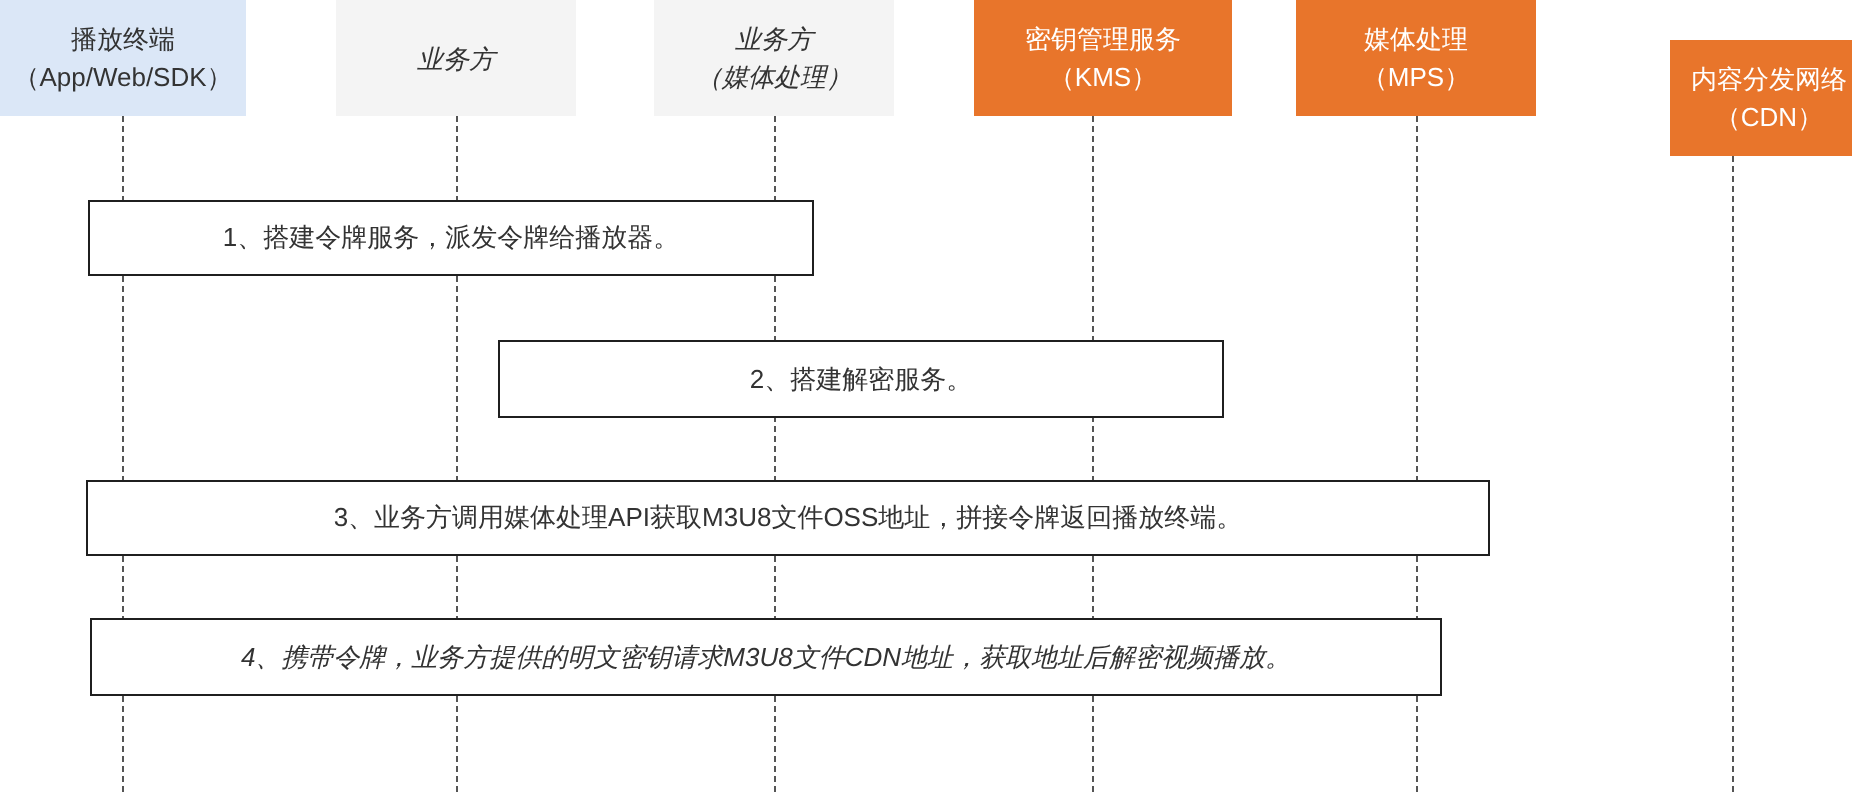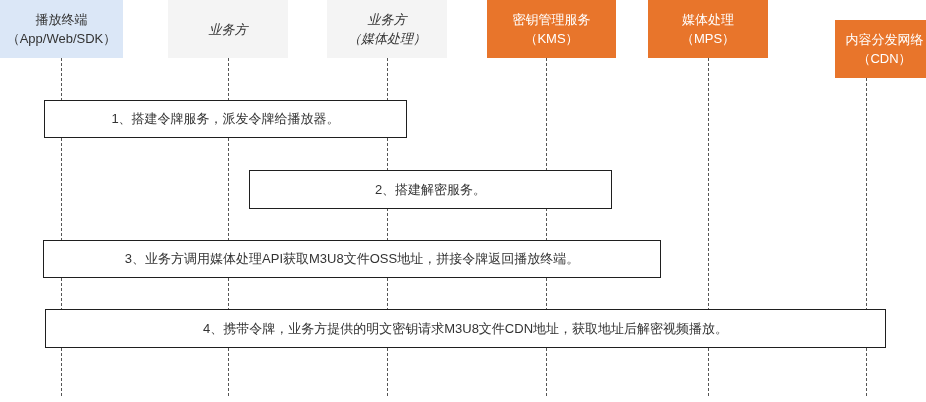--- a/index.html
+++ b/index.html
@@ -86,20 +86,20 @@
   </div>
 <div class="lifeline" style="left: 866px;"></div>
   <div class="step" style="left: 44px; top: 100px; width: 363px; height: 38px;">
     <span class="step-label">1、搭建令牌服务，派发令牌给播放器。</span>
   </div>
 
   <div class="step" style="left: 205px; top: 170px; width: 363px; height: 39px; margin-left: 44px;">
     <span class="step-label">2、搭建解密服务。</span>
   </div>
 
-  <div class="step" style="left: 43px; top: 240px; width: 618px; height: 38px;">
+  <div class="step" style="left: 43px; top: 240px; width: 702px; height: 38px;">
     <span class="step-label">3、业务方调用媒体处理API获取M3U8文件OSS地址，拼接令牌返回播放终端。</span>
   </div>
 
-  <div class="step" style="left: 45px; top: 309px; width: 841px; height: 39px;">
+  <div class="step" style="left: 45px; top: 309px; width: 676px; height: 39px; font-style: italic;">
     <span class="step-label">4、携带令牌，业务方提供的明文密钥请求M3U8文件CDN地址，获取地址后解密视频播放。</span>
   </div>
 </div>
 
 </body></html>

